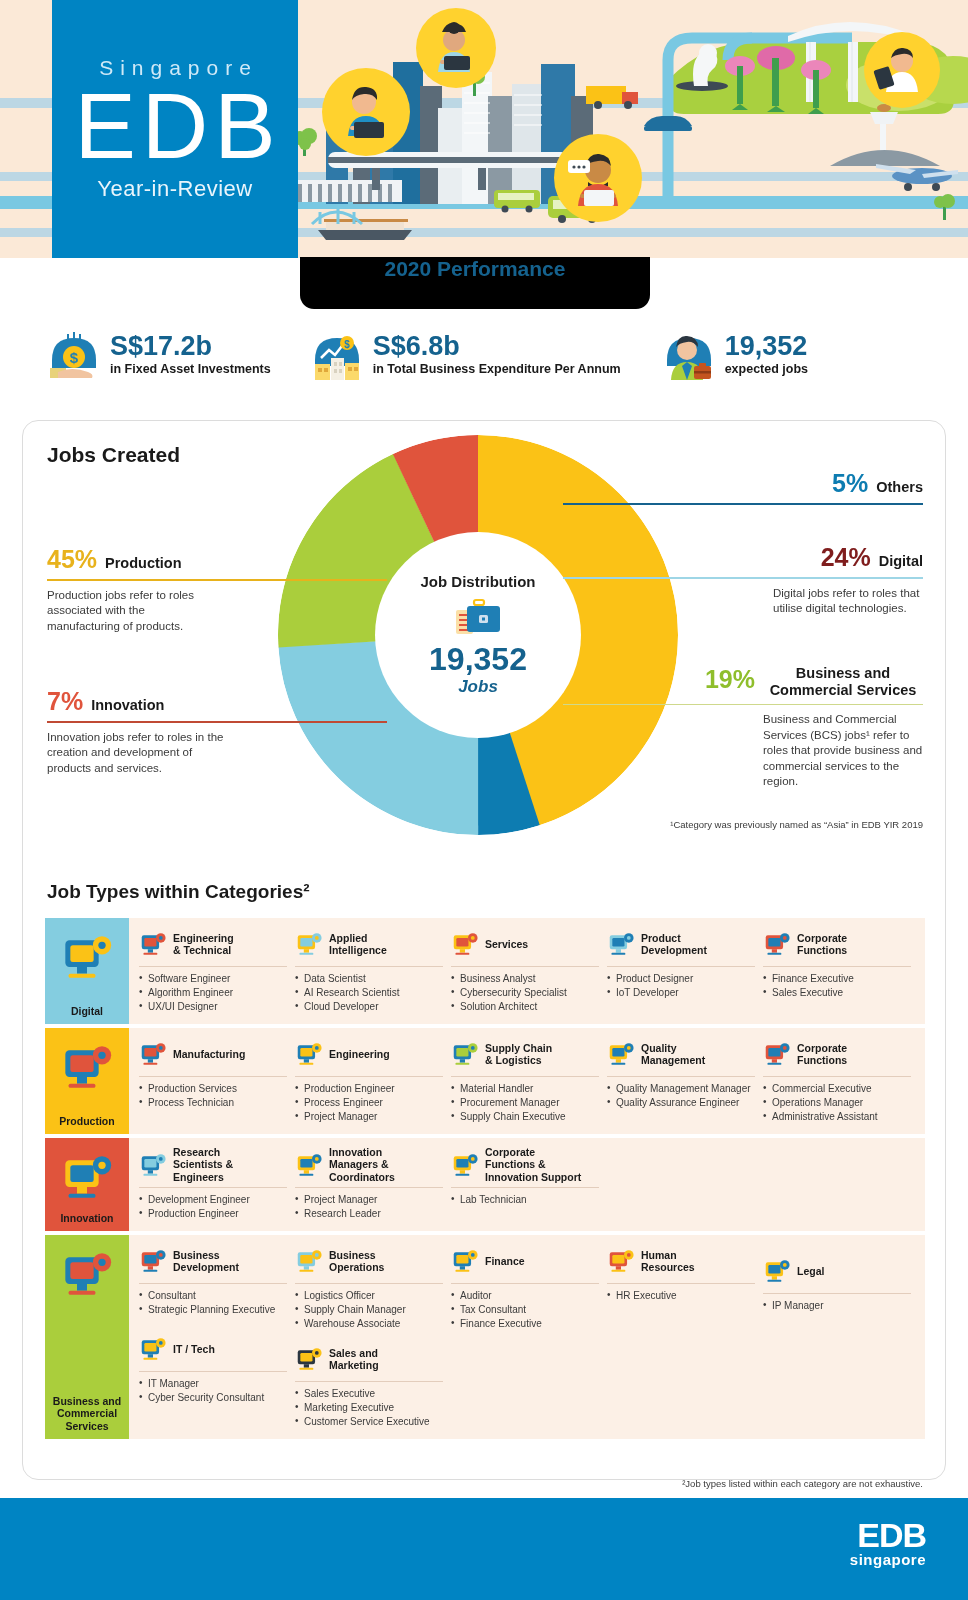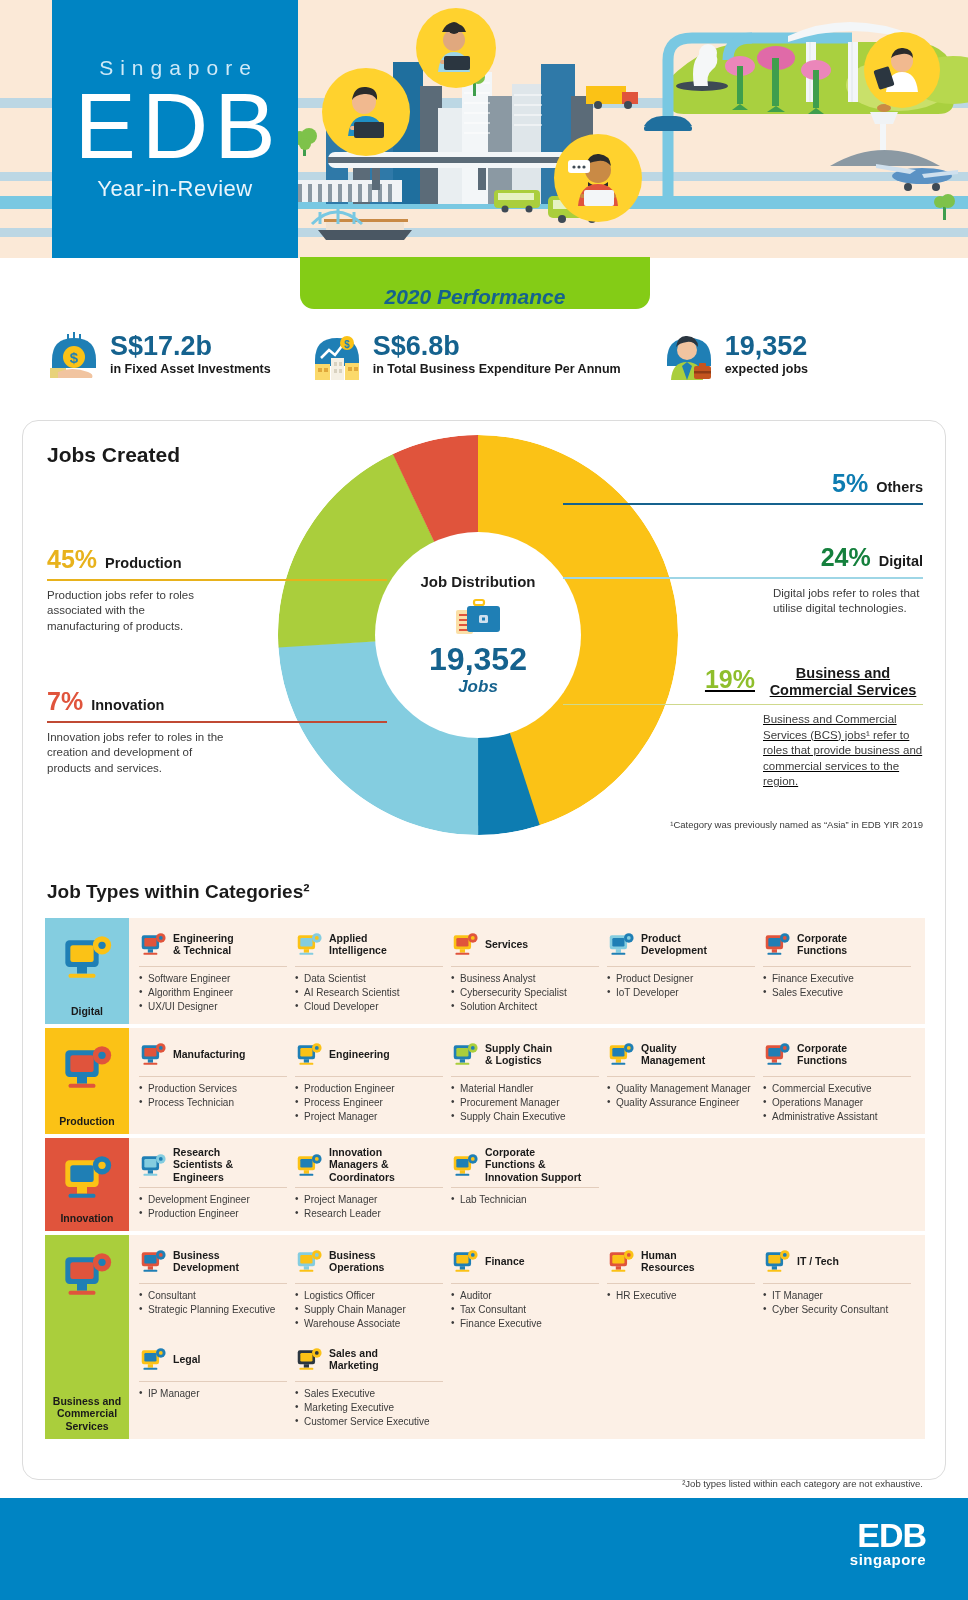--- a/index.html
+++ b/index.html
@@ -41,25 +41,24 @@
     color: #e9f5fc; font-size: 22px; letter-spacing: 0.5px;
     font-weight: 400; margin-top: 6px;
   }
 
   
   .illus { position: absolute; left: 298px; top: 0; width: 670px; height: 258px; }
 
   
   .perf-pill {
     position: absolute; left: 300px; top: 257px;
-    width: 350px; height: 52px; background: #84cc16;
+    width: 350px; height: 52px; background: #000000;
     border-radius: 0 0 14px 14px;
-    display: flex; align-items: flex-end; justify-content: center;
+    display: flex; align-items: flex-start; justify-content: center;
     z-index: 11;
-    font-style: italic;
   }
   .perf-pill span {
     color: #15628e; font-size: 21px; font-weight: bold;
   }
 
   
   .stats {
     position: absolute; left: 0; top: 330px; width: 968px; height: 72px;
     display: flex; align-items: flex-start;
   }
@@ -105,21 +104,21 @@
   .co-rule { height: 1.5px; margin-top: 5px; }
   .co-desc { font-size: 11.5px; color: #3b3b3b; line-height: 1.35; margin-top: 7px; }
 
   .co-left { text-align: left; }
   .co-right .co-head { justify-content: flex-end; }
 
   .co-prod  { left: 24px;  top: 124px; width: 340px; }
   .co-innov { left: 24px;  top: 266px; width: 340px; }
   .co-other { left: 540px; top: 48px;  width: 360px; }
   .co-dig   { left: 540px; top: 122px; width: 360px; }
-  .co-bcs   { left: 540px; top: 244px; width: 360px; text-decoration: underline; }
+  .co-bcs   { left: 540px; top: 244px; width: 360px; }
 
   .co-footnote {
     position: absolute; left: 560px; top: 398px; width: 340px;
     font-size: 9.5px; color: #3b3b3b; text-align: right;
   }
 
   
   .jt-title {
     position: absolute; left: 24px; top: 460px;
     font-size: 19px; font-weight: bold; color: #1a1a1a;
@@ -551,21 +550,21 @@
   <div class="callout co-right co-other">
     <div class="co-head">
       <div class="co-pct" style="color:#0d7cb1">5%</div>
       <div class="co-name">Others</div>
     </div>
     <div class="co-rule" style="background:#15628e"></div>
   </div>
 
   <div class="callout co-right co-dig">
     <div class="co-head">
-      <div class="co-pct" style="color:#15803d">24%</div>
+      <div class="co-pct" style="color:#7f1d1d">24%</div>
       <div class="co-name">Digital</div>
     </div>
     <div class="co-rule" style="background:#9ed6e6"></div>
     <div class="co-desc" style="width:150px;margin-left:210px">Digital jobs refer to roles that utilise digital technologies.</div>
   </div>
 
   <div class="callout co-right co-bcs">
     <div class="co-head" style="align-items:flex-start">
       <div class="co-pct" style="color:#8fbe2c">19%</div>
       <div class="co-name" style="width:160px;text-align:center">Business and Commercial Services</div>
@@ -949,20 +948,37 @@
                   <circle cx="25" cy="8" r="2.2" fill="#e0543c"></circle>
                   <rect x="10" y="21" width="6" height="4" fill="#e0543c"></rect>
                   <rect x="5" y="25" width="16" height="2.5" rx="1" fill="#fbc216"></rect>
                 </svg>
               </div>
               <div class="jt-gname">Human<br>Resources</div>
             </div>
             <div class="jt-grule"></div>
             <div class="jt-li">HR Executive</div>
           </div>
+          <div class="jt-group second-line">
+            <div class="jt-ghead">
+              <div class="jt-gicon">
+                <svg width="28" height="26" viewBox="0 0 32 30">
+                  <rect x="3" y="5" width="20" height="16" rx="2.5" fill="#fbc216"></rect>
+                  <rect x="6" y="8" width="14" height="10" rx="1.5" fill="#1f7fb5"></rect>
+                  <circle cx="25" cy="8" r="5.5" fill="#1f7fb5"></circle>
+                  <circle cx="25" cy="8" r="2.2" fill="#fbc216"></circle>
+                  <rect x="10" y="21" width="6" height="4" fill="#fbc216"></rect>
+                  <rect x="5" y="25" width="16" height="2.5" rx="1" fill="#1f7fb5"></rect>
+                </svg>
+              </div>
+              <div class="jt-gname">Legal</div>
+            </div>
+            <div class="jt-grule"></div>
+            <div class="jt-li">IP Manager</div>
+          </div>
           <div class="jt-group">
             <div class="jt-ghead">
               <div class="jt-gicon">
                 <svg width="28" height="26" viewBox="0 0 32 30">
                   <rect x="3" y="5" width="20" height="16" rx="2.5" fill="#1f7fb5"></rect>
                   <rect x="6" y="8" width="14" height="10" rx="1.5" fill="#fbc216"></rect>
                   <circle cx="25" cy="8" r="5.5" fill="#fbc216"></circle>
                   <circle cx="25" cy="8" r="2.2" fill="#1f7fb5"></circle>
                   <rect x="10" y="21" width="6" height="4" fill="#1f7fb5"></rect>
                   <rect x="5" y="25" width="16" height="2.5" rx="1" fill="#fbc216"></rect>
@@ -971,37 +987,20 @@
               <div class="jt-gname">IT / Tech</div>
             </div>
             <div class="jt-grule"></div>
             <div class="jt-li">IT Manager</div>
             <div class="jt-li">Cyber Security Consultant</div>
           </div>
           <div class="jt-group second-line">
             <div class="jt-ghead">
               <div class="jt-gicon">
                 <svg width="28" height="26" viewBox="0 0 32 30">
-                  <rect x="3" y="5" width="20" height="16" rx="2.5" fill="#fbc216"></rect>
-                  <rect x="6" y="8" width="14" height="10" rx="1.5" fill="#1f7fb5"></rect>
-                  <circle cx="25" cy="8" r="5.5" fill="#1f7fb5"></circle>
-                  <circle cx="25" cy="8" r="2.2" fill="#fbc216"></circle>
-                  <rect x="10" y="21" width="6" height="4" fill="#fbc216"></rect>
-                  <rect x="5" y="25" width="16" height="2.5" rx="1" fill="#1f7fb5"></rect>
-                </svg>
-              </div>
-              <div class="jt-gname">Legal</div>
-            </div>
-            <div class="jt-grule"></div>
-            <div class="jt-li">IP Manager</div>
-          </div>
-          <div class="jt-group second-line">
-            <div class="jt-ghead">
-              <div class="jt-gicon">
-                <svg width="28" height="26" viewBox="0 0 32 30">
                   <rect x="3" y="5" width="20" height="16" rx="2.5" fill="#2b3640"></rect>
                   <rect x="6" y="8" width="14" height="10" rx="1.5" fill="#fbc216"></rect>
                   <circle cx="25" cy="8" r="5.5" fill="#fbc216"></circle>
                   <circle cx="25" cy="8" r="2.2" fill="#2b3640"></circle>
                   <rect x="10" y="21" width="6" height="4" fill="#2b3640"></rect>
                   <rect x="5" y="25" width="16" height="2.5" rx="1" fill="#fbc216"></rect>
                 </svg>
               </div>
               <div class="jt-gname">Sales and<br>Marketing</div>
             </div>

